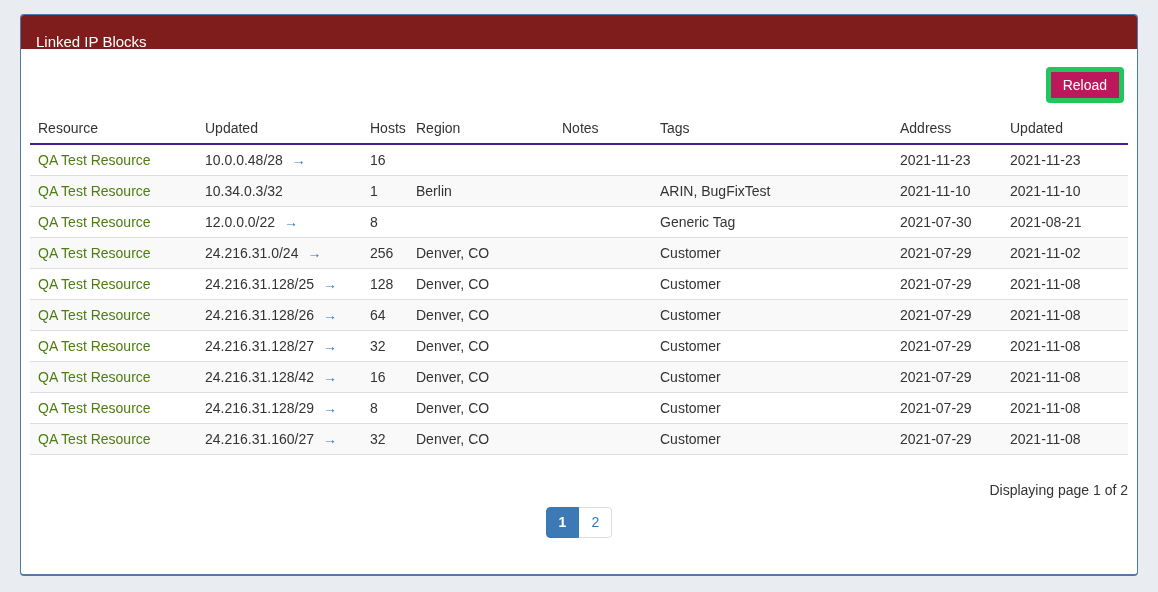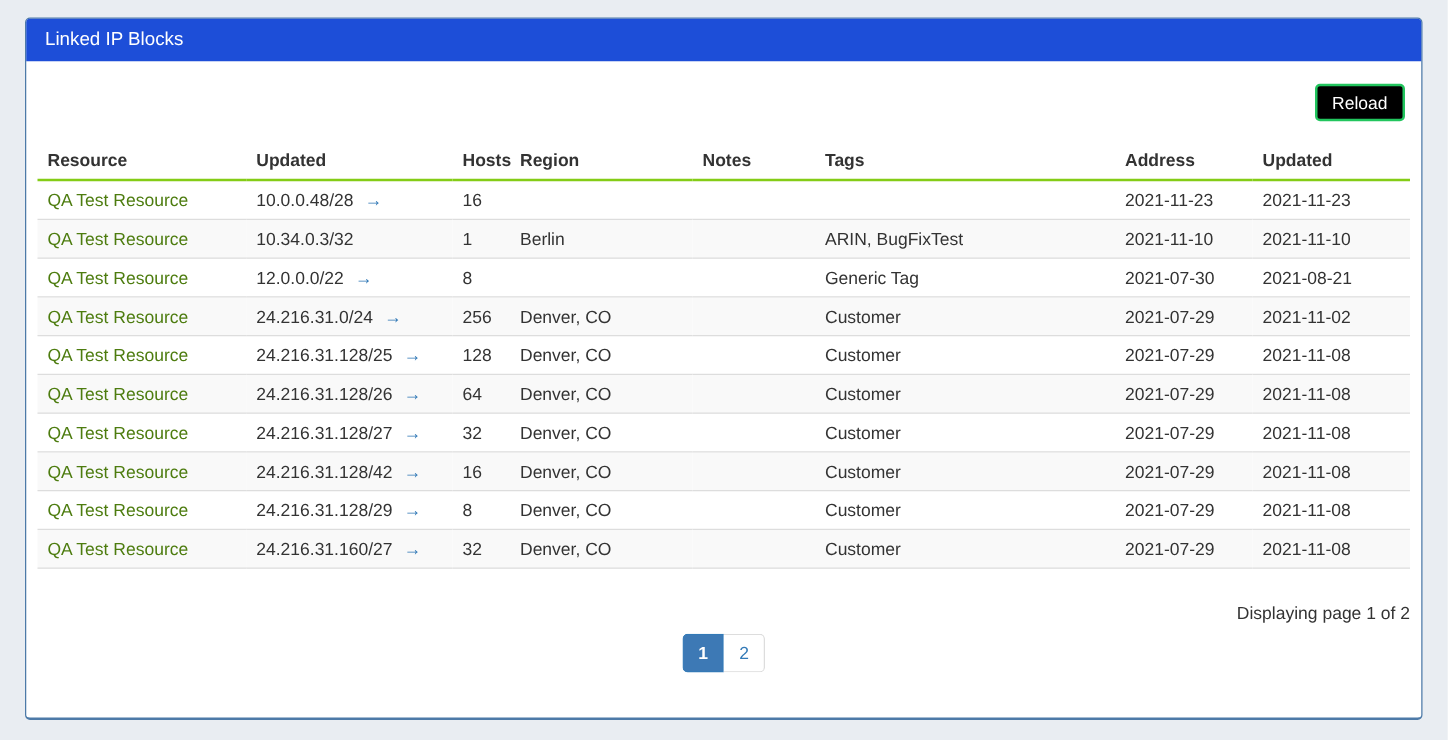--- a/index.html
+++ b/index.html
@@ -13,37 +13,37 @@
   }
   .panel {
     position: absolute;
     left: 20px; top: 14px; right: 20px; bottom: 16px;
     background: #fff;
     border: 1px solid #4d7aa8;
     border-bottom-width: 2px;
     border-radius: 4px;
   }
   .panel-heading {
-    background: #1d4ed8;
+    background: #7f1d1d;
     color: #fff;
     height: 34px;
     line-height: 34px;
-    padding: 0 15px;
+    padding: 10px 15px;
     font-size: 15px;
     border-top-left-radius: 3px;
     border-top-right-radius: 3px;
   }
   .panel-body { padding: 9px; }
   .toolbar { height: 29px; margin-top: 9px; }
   .btn-reload {
     float: right;
     margin-right: 4px;
-    background: #000000;
+    background: #be185d;
     color: #fff;
-    border: 2px solid #22c55e;
+    border: 5px solid #22c55e;
     border-radius: 4px;
     padding: 5px 12px;
     font-size: 14px;
     font-family: "Liberation Sans", sans-serif;
     cursor: pointer;
   }
   table.ip-table {
     margin-top: 17px;
     width: 100%;
     table-layout: fixed;
@@ -51,22 +51,22 @@
   }
   .ip-table th, .ip-table td {
     text-align: left;
     padding: 8px;
     white-space: nowrap;
     overflow: visible;
     font-weight: normal;
     line-height: 14px;
   }
   .ip-table thead th {
-    font-weight: bold;
-    border-bottom: 2px solid #84cc16;
+    font-weight: normal;
+    border-bottom: 2px solid #4c1d95;
   }
   .ip-table tbody tr { border-top: 1px solid #ddd; }
   .ip-table tbody tr:last-child { border-bottom: 1px solid #ddd; }
   .ip-table tbody tr:nth-child(even) { background: #f9f9f9; }
   a.res-link { color: #4d7c0f; text-decoration: none; cursor: pointer; }
   .addr-arrow { color: #337ab7; margin-left: 9px; cursor: pointer; text-decoration: none; }
   .page-status { text-align: right; margin-top: 27px; color: #333; }
   .pagination-wrap { text-align: center; margin-top: 9px; }
   .pagination {
     display: inline-flex;

